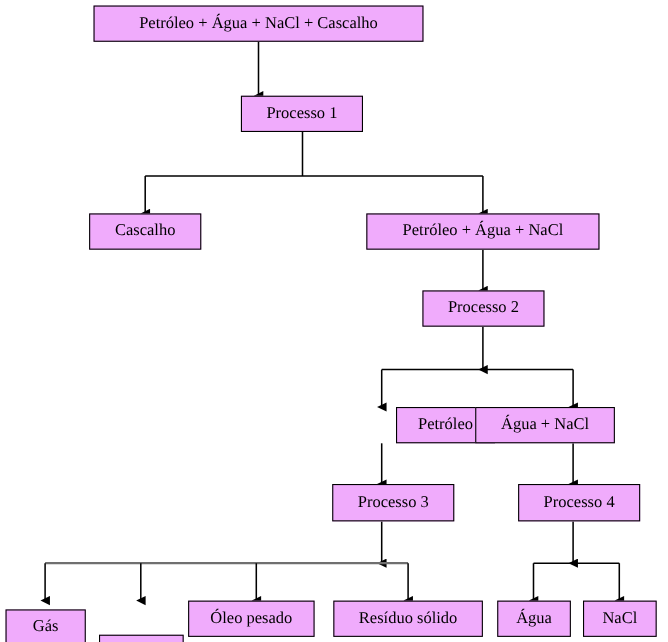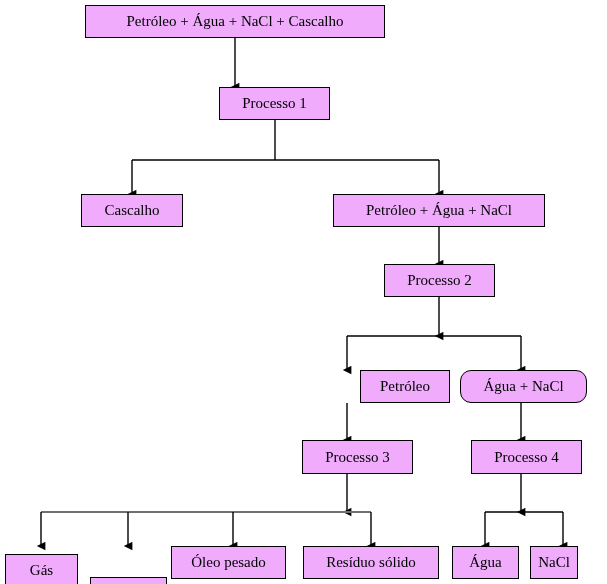--- a/index.html
+++ b/index.html
@@ -80,23 +80,23 @@
     <path d="M485,512 L485,546" stroke="#000000" stroke-width="1.4" fill="none" marker-end="url(#arrow)"></path>
     <path d="M563,512 L563,546" stroke="#000000" stroke-width="1.4" fill="none" marker-end="url(#arrow)"></path>
   </svg>
 
   <div class="node" style="left: 85px; top: 5px; width: 300px; height: 33px;">Petróleo + Água + NaCl + Cascalho</div>
   <div class="node" style="left: 219px; top: 87px; width: 111px; height: 33px;">Processo 1</div>
   <div class="node" style="left: 81px; top: 194px; width: 102px; height: 33px;">Cascalho</div>
   <div class="node" style="left: 333px; top: 194px; width: 212px; height: 33px;">Petróleo + Água + NaCl</div>
   <div class="node" style="left: 384px; top: 264px; width: 111px; height: 33px;">Processo 2</div>
   <div class="node" style="left: 320px; top: 370px; width: 90px; height: 33px; margin-left: 40px;">Petróleo</div>
-  <div class="node" style="left: 460px; top: 370px; width: 127px; height: 33px; border-radius: 11px;">Água + NaCl</div>
+  <div class="node" style="left: 432px; top: 370px; width: 127px; height: 33px;">Água + NaCl</div>
   <div class="node" style="left: 302px; top: 440px; width: 111px; height: 34px;">Processo 3</div>
   <div class="node" style="left: 471px; top: 440px; width: 111px; height: 34px;">Processo 4</div>
   <div class="node" style="left: 5px; top: 554px; width: 73px; height: 33px;">Gás</div>
   <div class="node" style="left: 90px; top: 546px; width: 77px; height: 33px; margin-top: 31px;">Nafta</div>
   <div class="node" style="left: 171px; top: 546px; width: 115px; height: 33px;">Óleo pesado</div>
   <div class="node" style="left: 303px; top: 546px; width: 136px; height: 33px;">Resíduo sólido</div>
   <div class="node" style="left: 452px; top: 546px; width: 67px; height: 33px;">Água</div>
-  <div class="node" style="left: 530px; top: 546px; width: 48px; height: 33px;">NaCl</div>
+  <div class="node" style="left: 530px; top: 546px; width: 67px; height: 33px;">NaCl</div>
 
 </div>
 
 </body></html>

